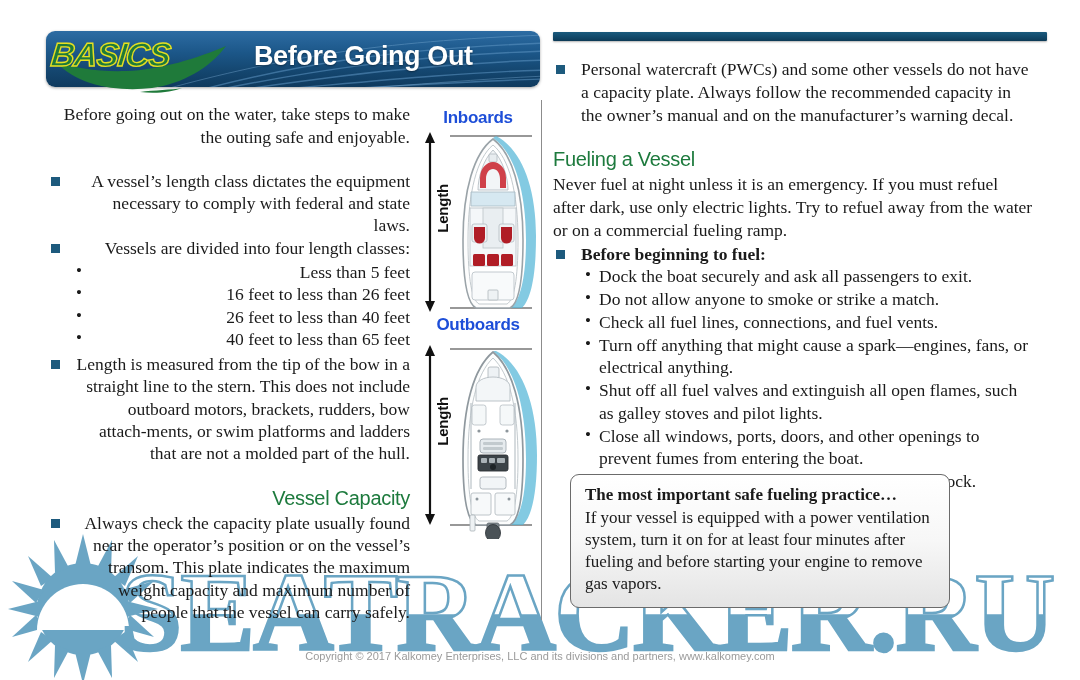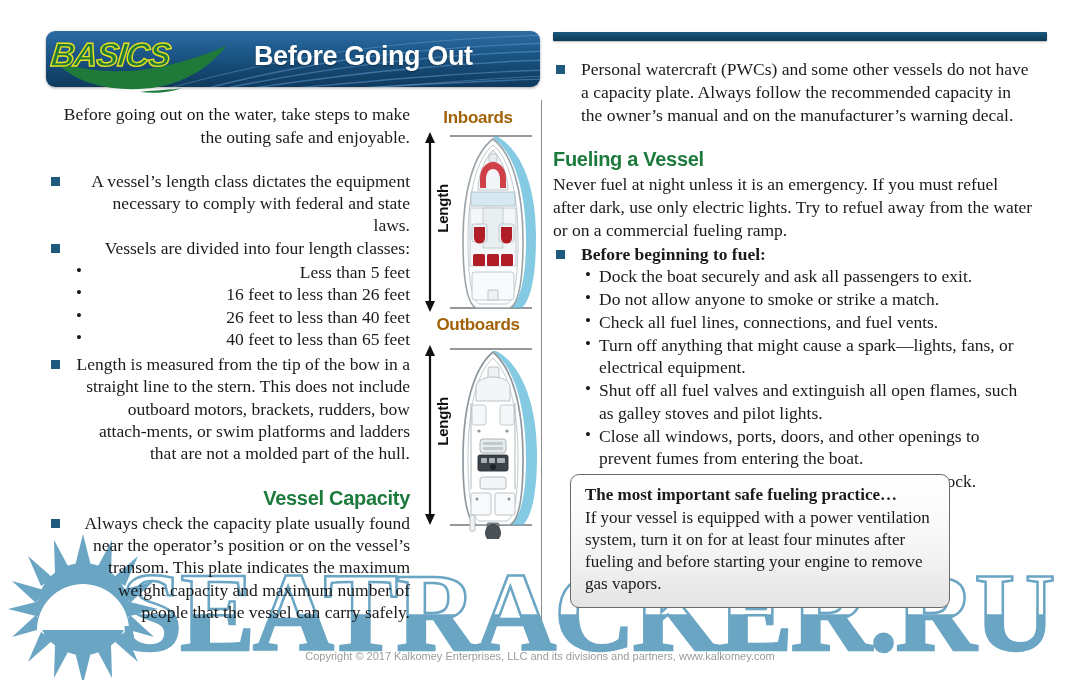--- a/index.html
+++ b/index.html
@@ -124,21 +124,21 @@
     z-index: 9;
     text-align: right;
   }
   .intro-para {
     font-size: 17.5px;
     line-height: 1.33;
     margin: 0 0 20px 0;
   }
   .section-head {
     font-family: "Liberation Sans", sans-serif;
-    font-weight: bold;
+    font-weight: normal;
     font-size: 20px;
     color: #1d7a3d;
     letter-spacing: -0.3px;
     margin: 0 0 2px 0;
   }
   .bullet-list {
     list-style: none;
     margin: 0;
     padding: 0;
   }
@@ -180,21 +180,21 @@
 
   
   .diagram-block {
     position: absolute;
     z-index: 9;
   }
   .diagram-label {
     font-family: "Liberation Sans", sans-serif;
     font-weight: bold;
     font-size: 17px;
-    color: #a16207;
+    color: #1d4ed8;
     text-align: center;
     letter-spacing: -0.3px;
     margin-bottom: 4px;
   }
   .length-word {
     font-family: "Liberation Sans", sans-serif;
     font-weight: bold;
     font-size: 15px;
     color: #111;
     writing-mode: vertical-rl;
@@ -473,21 +473,21 @@
   <div class="r-bullet">Personal watercraft (PWCs) and some other vessels do not have a capacity plate. Always follow the recommended capacity in the owner’s manual and on the manufacturer’s warning decal.</div>
 
   <h2 class="section-head" style="margin-top:22px;">Fueling a Vessel</h2>
   <p class="r-para">Never fuel at night unless it is an emergency. If you must refuel after dark, use only electric lights. Try to refuel away from the water or on a commercial fueling ramp.</p>
   <div class="r-bullet bold-label" style="margin-top:1px;">Before beginning to fuel:</div>
 
   <div>
     <div class="r-sub">Dock the boat securely and ask all passengers to exit.</div>
     <div class="r-sub">Do not allow anyone to smoke or strike a match.</div>
     <div class="r-sub">Check all fuel lines, connections, and fuel vents.</div>
-    <div class="r-sub">Turn off anything that might cause a spark—lights, fans, or electrical equipment.</div>
+    <div class="r-sub">Turn off anything that might cause a spark—engines, fans, or electrical anything.</div>
     <div class="r-sub">Shut off all fuel valves and extinguish all open flames, such as galley stoves and pilot lights.</div>
     <div class="r-sub">Close all windows, ports, doors, and other openings to prevent fumes from entering the boat.</div>
     <div class="r-sub">Remove portable fuel tanks and fill them on the dock.</div>
   </div>
 </div>
 
 <div id="callout-box">
   <div id="callout-title">The most important safe fueling practice…</div>
   <div id="callout-body">If your vessel is equipped with a power ventilation system, turn it on for at least four minutes after fueling and before starting your engine to remove gas vapors.</div>
 </div>

